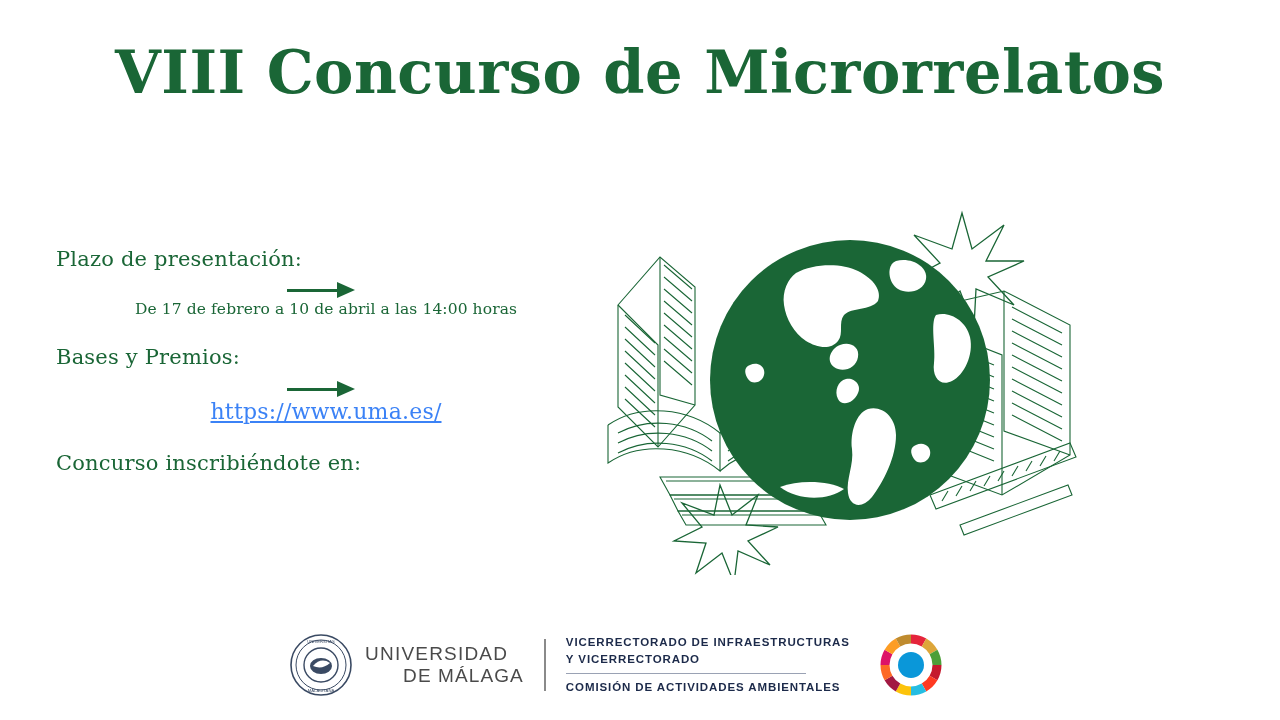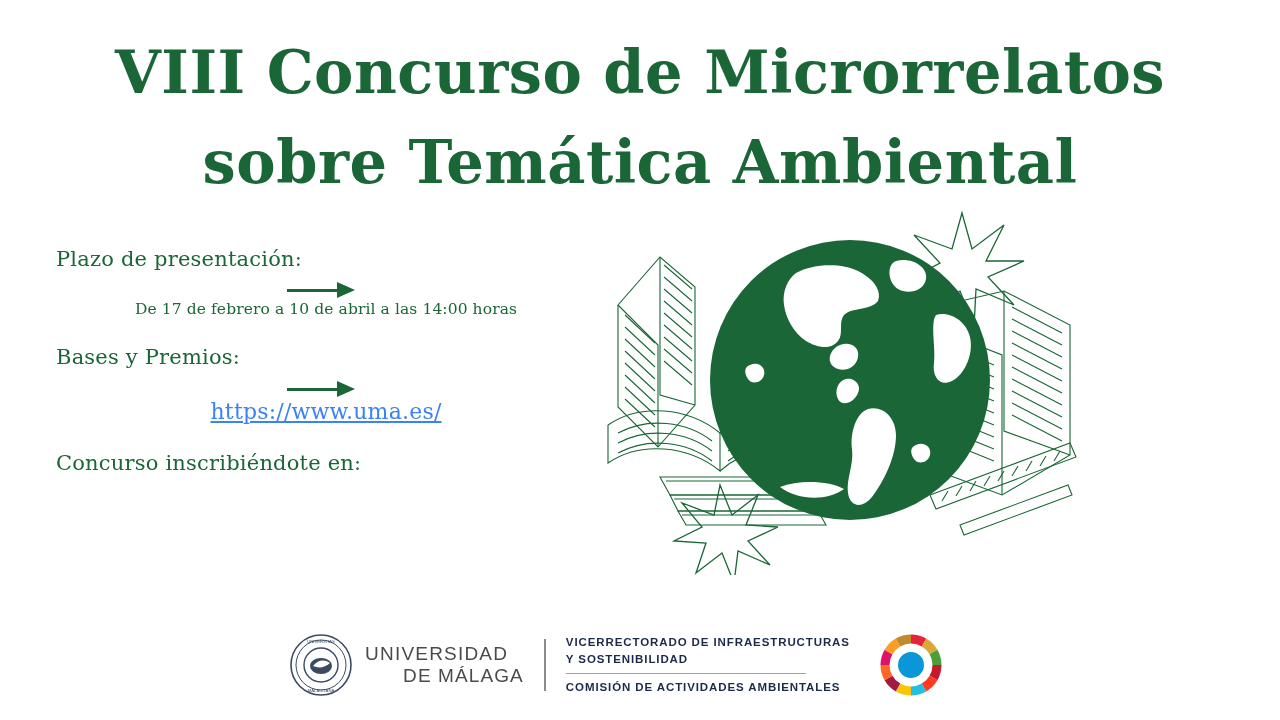--- a/index.html
+++ b/index.html
@@ -166,21 +166,20 @@
     flex: 0 0 auto;
   }
 </style>
 </head>
 <body>
 
 <div class="poster">
 
   <div class="title-block">
     <span class="title-line">VIII Concurso de Microrrelatos</span>
-    <span class="title-line">sobre Temática Ambiental</span>
   </div>
 
   <div class="info-col">
 
     <div class="info-group">
       <div class="info-label">Plazo de presentación:</div>
       <div class="info-row">
         <span class="arrow">
           <span class="shaft"></span>
             <span class="head"></span>
@@ -298,21 +297,21 @@
 
     <span class="uma-name">
       <span class="l1">UNIVERSIDAD</span><br>
       <span class="l2">DE MÁLAGA</span>
     </span>
 
     <span class="divider"></span>
 
     <span class="vicerrectorado">
       <span>VICERRECTORADO DE INFRAESTRUCTURAS</span><br>
-      <span>Y SOSTENIBILIDAD</span>
+      <span>Y VICERRECTORADO</span>
       <span class="sep"></span>
       <span>COMISIÓN DE ACTIVIDADES AMBIENTALES</span>
     </span>
 
     <span class="ods-wheel">
       <svg viewBox="0 0 66 66" width="66" height="66" xmlns="http://www.w3.org/2000/svg">
         <g transform="translate(33,33)">
           <g fill="none" stroke-width="9">
             <path d="M0 -26 A26 26 0 0 1 13 -22.5" stroke="#e5243b"></path>
             <path d="M13 -22.5 A26 26 0 0 1 22.5 -13" stroke="#dda63a"></path>

